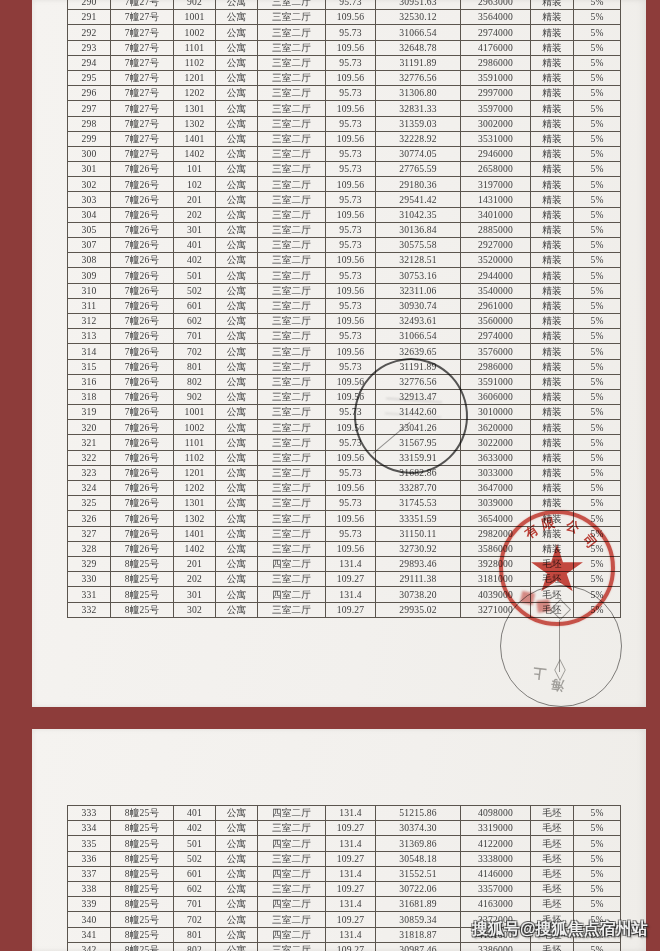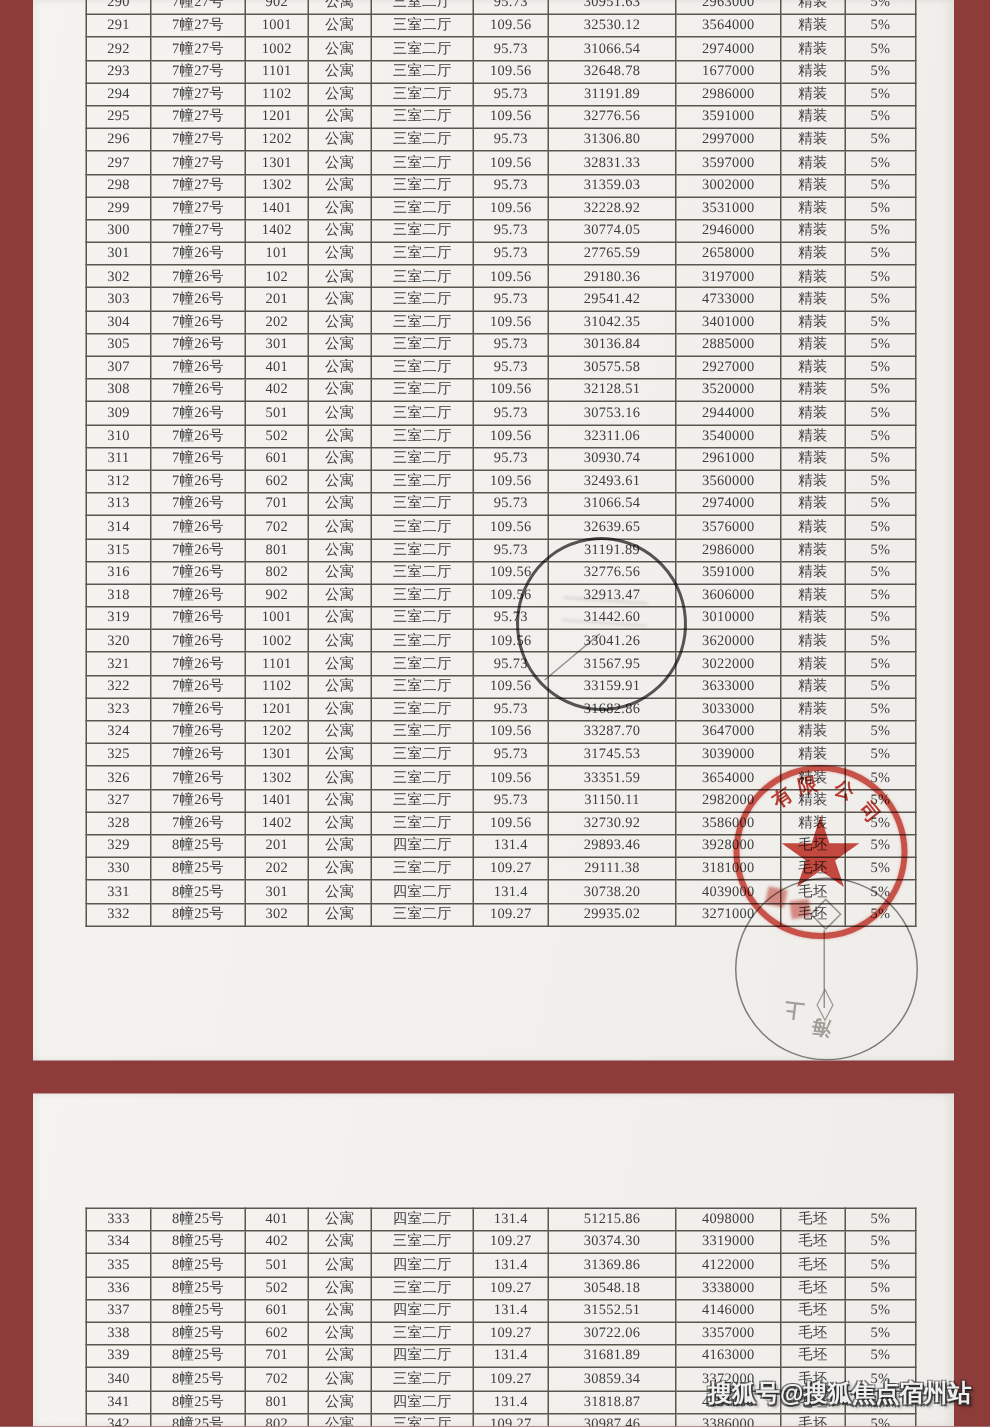--- a/index.html
+++ b/index.html
@@ -2,21 +2,21 @@
 <html><head>
 <meta charset="utf-8">
 <style>
   html,body{margin:0;padding:0;}
   body{
     width:660px;height:951px;position:relative;overflow:hidden;
     background:#8d3c3a;
     font-family:"Liberation Serif","DejaVu Serif",serif;
   }
   .page{
-    position:absolute;left:22px;width:614px;background:#f3f1ee;
+    position:absolute;left:32px;width:614px;background:#f3f1ee;
     background:linear-gradient(100deg,#f5f3f0 0%,#f2f0ed 60%,#efede9 100%);
     box-shadow:inset -4px 0 6px rgba(0,0,0,.05), inset 2px 0 4px rgba(0,0,0,.04);
     overflow:hidden;
   }
   #page1{top:0;height:707px;}
   #page2{top:729px;height:222px;}
   table.price{
     position:absolute;left:35px;border-collapse:collapse;table-layout:fixed;
     width:553px;
   }
@@ -160,21 +160,21 @@
           <td>5%</td>
         </tr>
         <tr>
           <td>293</td>
           <td>7幢27号</td>
           <td>1101</td>
           <td>公寓</td>
           <td>三室二厅</td>
           <td>109.56</td>
           <td>32648.78</td>
-          <td>1677000</td>
+          <td>4176000</td>
           <td>精装</td>
           <td>5%</td>
         </tr>
         <tr>
           <td>294</td>
           <td>7幢27号</td>
           <td>1102</td>
           <td>公寓</td>
           <td>三室二厅</td>
           <td>95.73</td>
@@ -280,21 +280,21 @@
           <td>5%</td>
         </tr>
         <tr>
           <td>303</td>
           <td>7幢26号</td>
           <td>201</td>
           <td>公寓</td>
           <td>三室二厅</td>
           <td>95.73</td>
           <td>29541.42</td>
-          <td>4733000</td>
+          <td>1431000</td>
           <td>精装</td>
           <td>5%</td>
         </tr>
         <tr>
           <td>304</td>
           <td>7幢26号</td>
           <td>202</td>
           <td>公寓</td>
           <td>三室二厅</td>
           <td>109.56</td>

